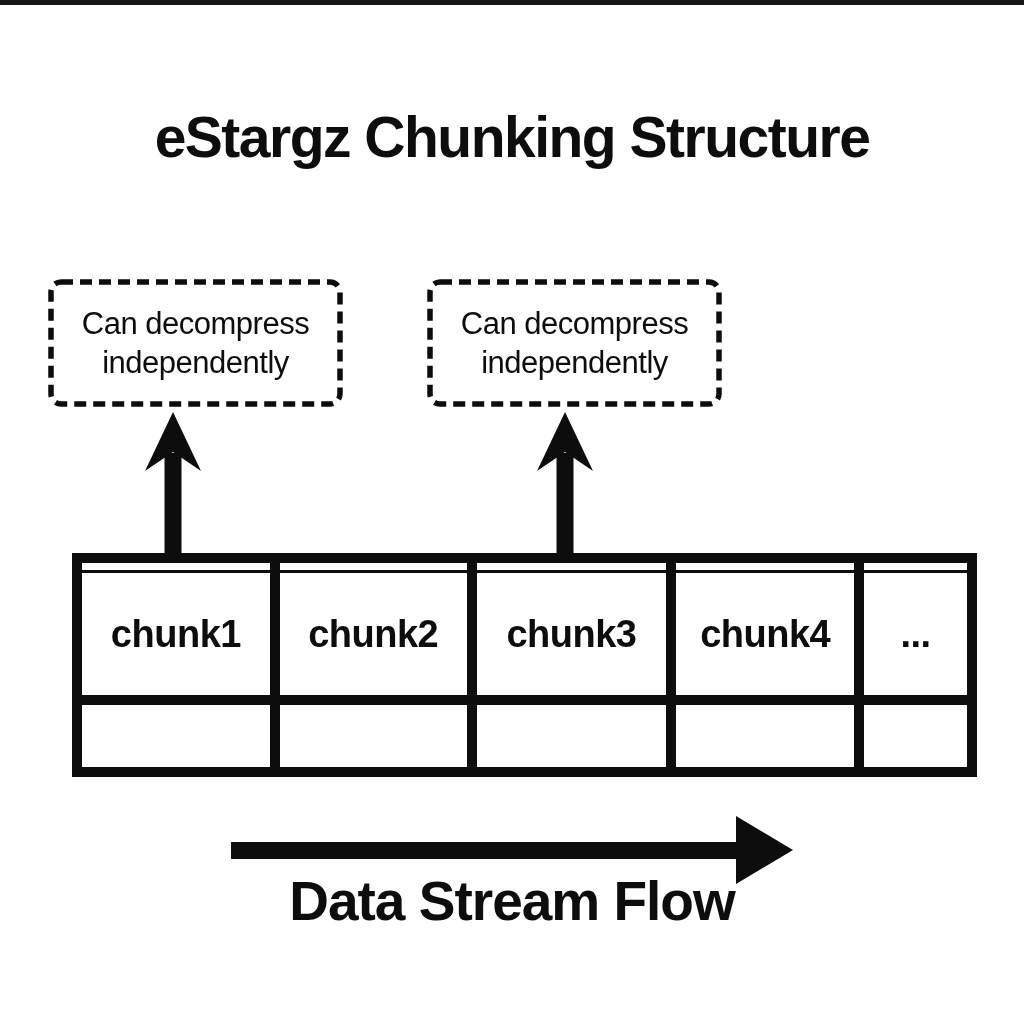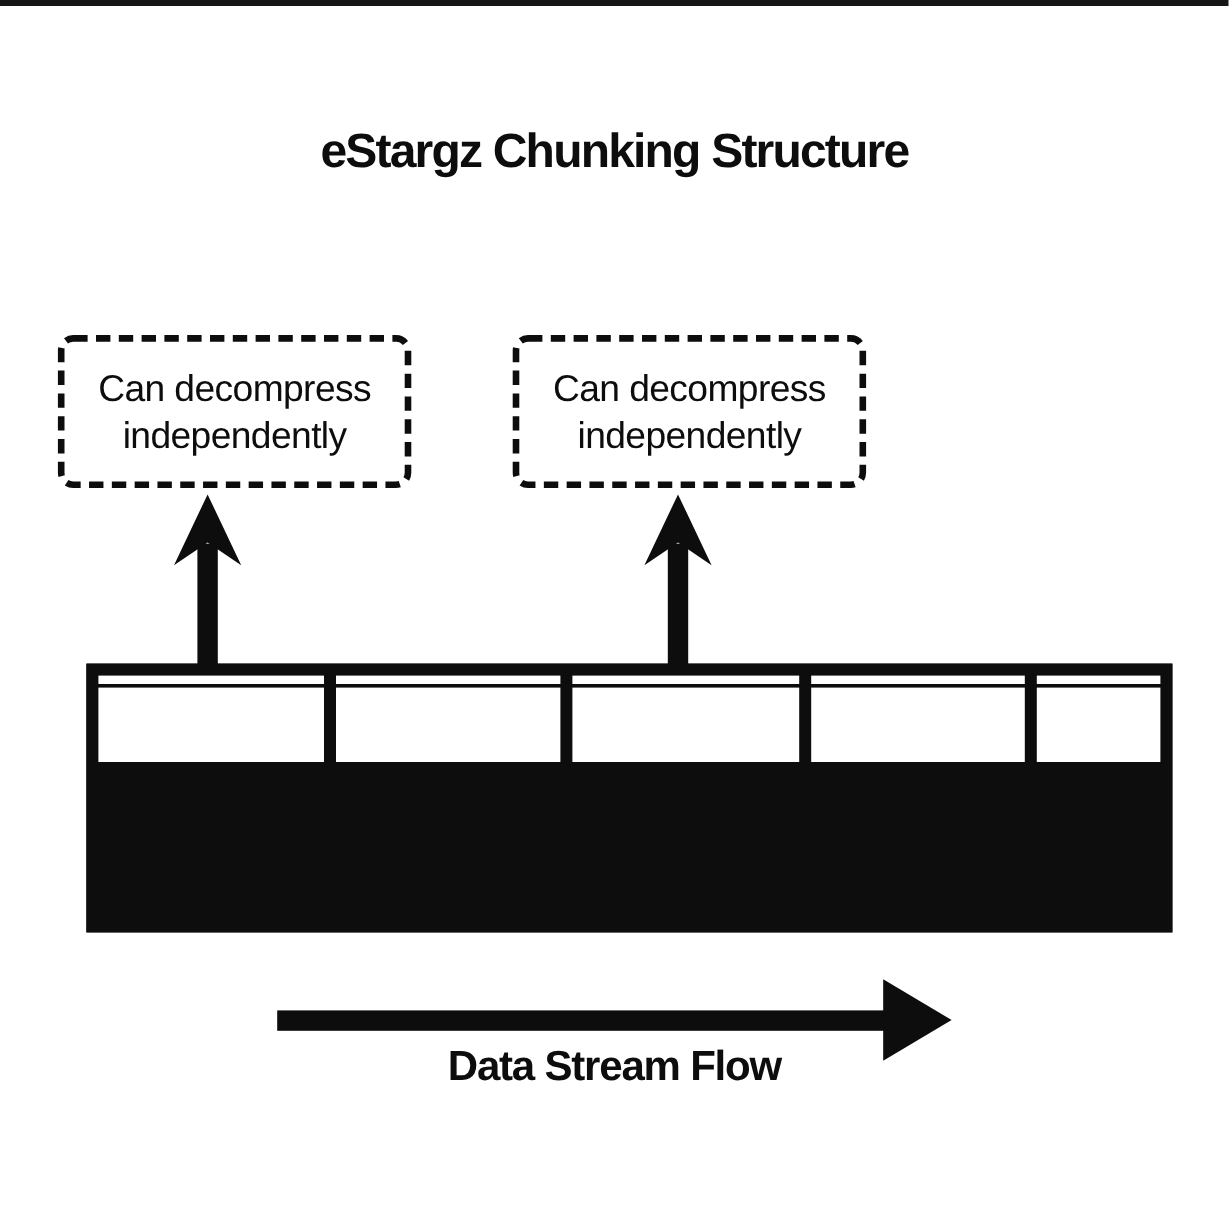--- a/index.html
+++ b/index.html
@@ -5,21 +5,21 @@
   html,body{margin:0;padding:0;background:#ffffff;}
   .canvas{
     position:relative;width:1024px;height:1024px;overflow:hidden;
     background:var(--background,#ffffff);
     color:var(--ink,#0d0d0d);
     font-family:"Liberation Sans",sans-serif;
   }
   .top-artifact{position:absolute;top:0;left:0;right:0;height:5px;background:#161616;}
   .title{
     position:absolute;top:104px;left:0;right:0;text-align:center;
-    font-size:40px;font-weight:bold;letter-spacing:-1.5px;white-space:nowrap;
+    font-size:57px;font-weight:bold;letter-spacing:-1.5px;white-space:nowrap;
   }
   .layer{position:absolute;left:0;top:0;width:1024px;height:1024px;pointer-events:none;}
   .callout{
     position:absolute;display:flex;align-items:center;justify-content:center;
     text-align:center;font-weight:normal;font-size:31px;line-height:39px;letter-spacing:-0.5px;
   }
   .callout span{display:block;max-width:272px;}
   #callout1{left:48px;top:279px;width:295px;height:128px;}
   #callout2{left:427px;top:279px;width:295px;height:128px;}
   .chunk-table{
@@ -31,21 +31,21 @@
   .row-strip{height:7px;margin-bottom:3px;}
   .row-chunks{height:122px;margin-bottom:10px;}
   .row-bottom{height:62px;}
   .cell{background:var(--background,#ffffff);flex-shrink:1;flex-basis:0;min-width:0;}
   .row-chunks .cell{
     display:flex;align-items:center;justify-content:center;
     font-size:38px;font-weight:bold;letter-spacing:-0.5px;
   }
   .flow-label{
     position:absolute;top:869px;left:0;right:0;text-align:center;
-    font-size:35px;font-weight:bold;letter-spacing:-1px;white-space:nowrap;
+    font-size:55px;font-weight:bold;letter-spacing:-1px;white-space:nowrap;
   }
 </style>
 </head>
 <body>
 
 <div class="canvas">
 
   <div class="top-artifact"></div>
 
   <div class="title">eStargz Chunking Structure</div>
@@ -79,20 +79,27 @@
   </div>
 
   <div class="chunk-table">
     <div class="row row-strip" id="rowStrip">
         <div class="cell" style="flex-grow: 186;"></div>
         <div class="cell" style="flex-grow: 185;"></div>
         <div class="cell" style="flex-grow: 188;"></div>
         <div class="cell" style="flex-grow: 176;"></div>
         <div class="cell" style="flex-grow: 102;"></div>
       </div>
+    <div class="row row-chunks" id="rowChunks">
+        <div class="cell" style="flex-grow: 186;">chunk1</div>
+        <div class="cell" style="flex-grow: 185;">chunk2</div>
+        <div class="cell" style="flex-grow: 188;">chunk3</div>
+        <div class="cell" style="flex-grow: 176;">chunk4</div>
+        <div class="cell" style="flex-grow: 102;">...</div>
+      </div>
     <div class="row row-bottom" id="rowBottom">
         <div class="cell" style="flex-grow: 186;"></div>
         <div class="cell" style="flex-grow: 185;"></div>
         <div class="cell" style="flex-grow: 188;"></div>
         <div class="cell" style="flex-grow: 176;"></div>
         <div class="cell" style="flex-grow: 102;"></div>
       </div>
   </div>
 
   <div class="flow-label">Data Stream Flow</div>

